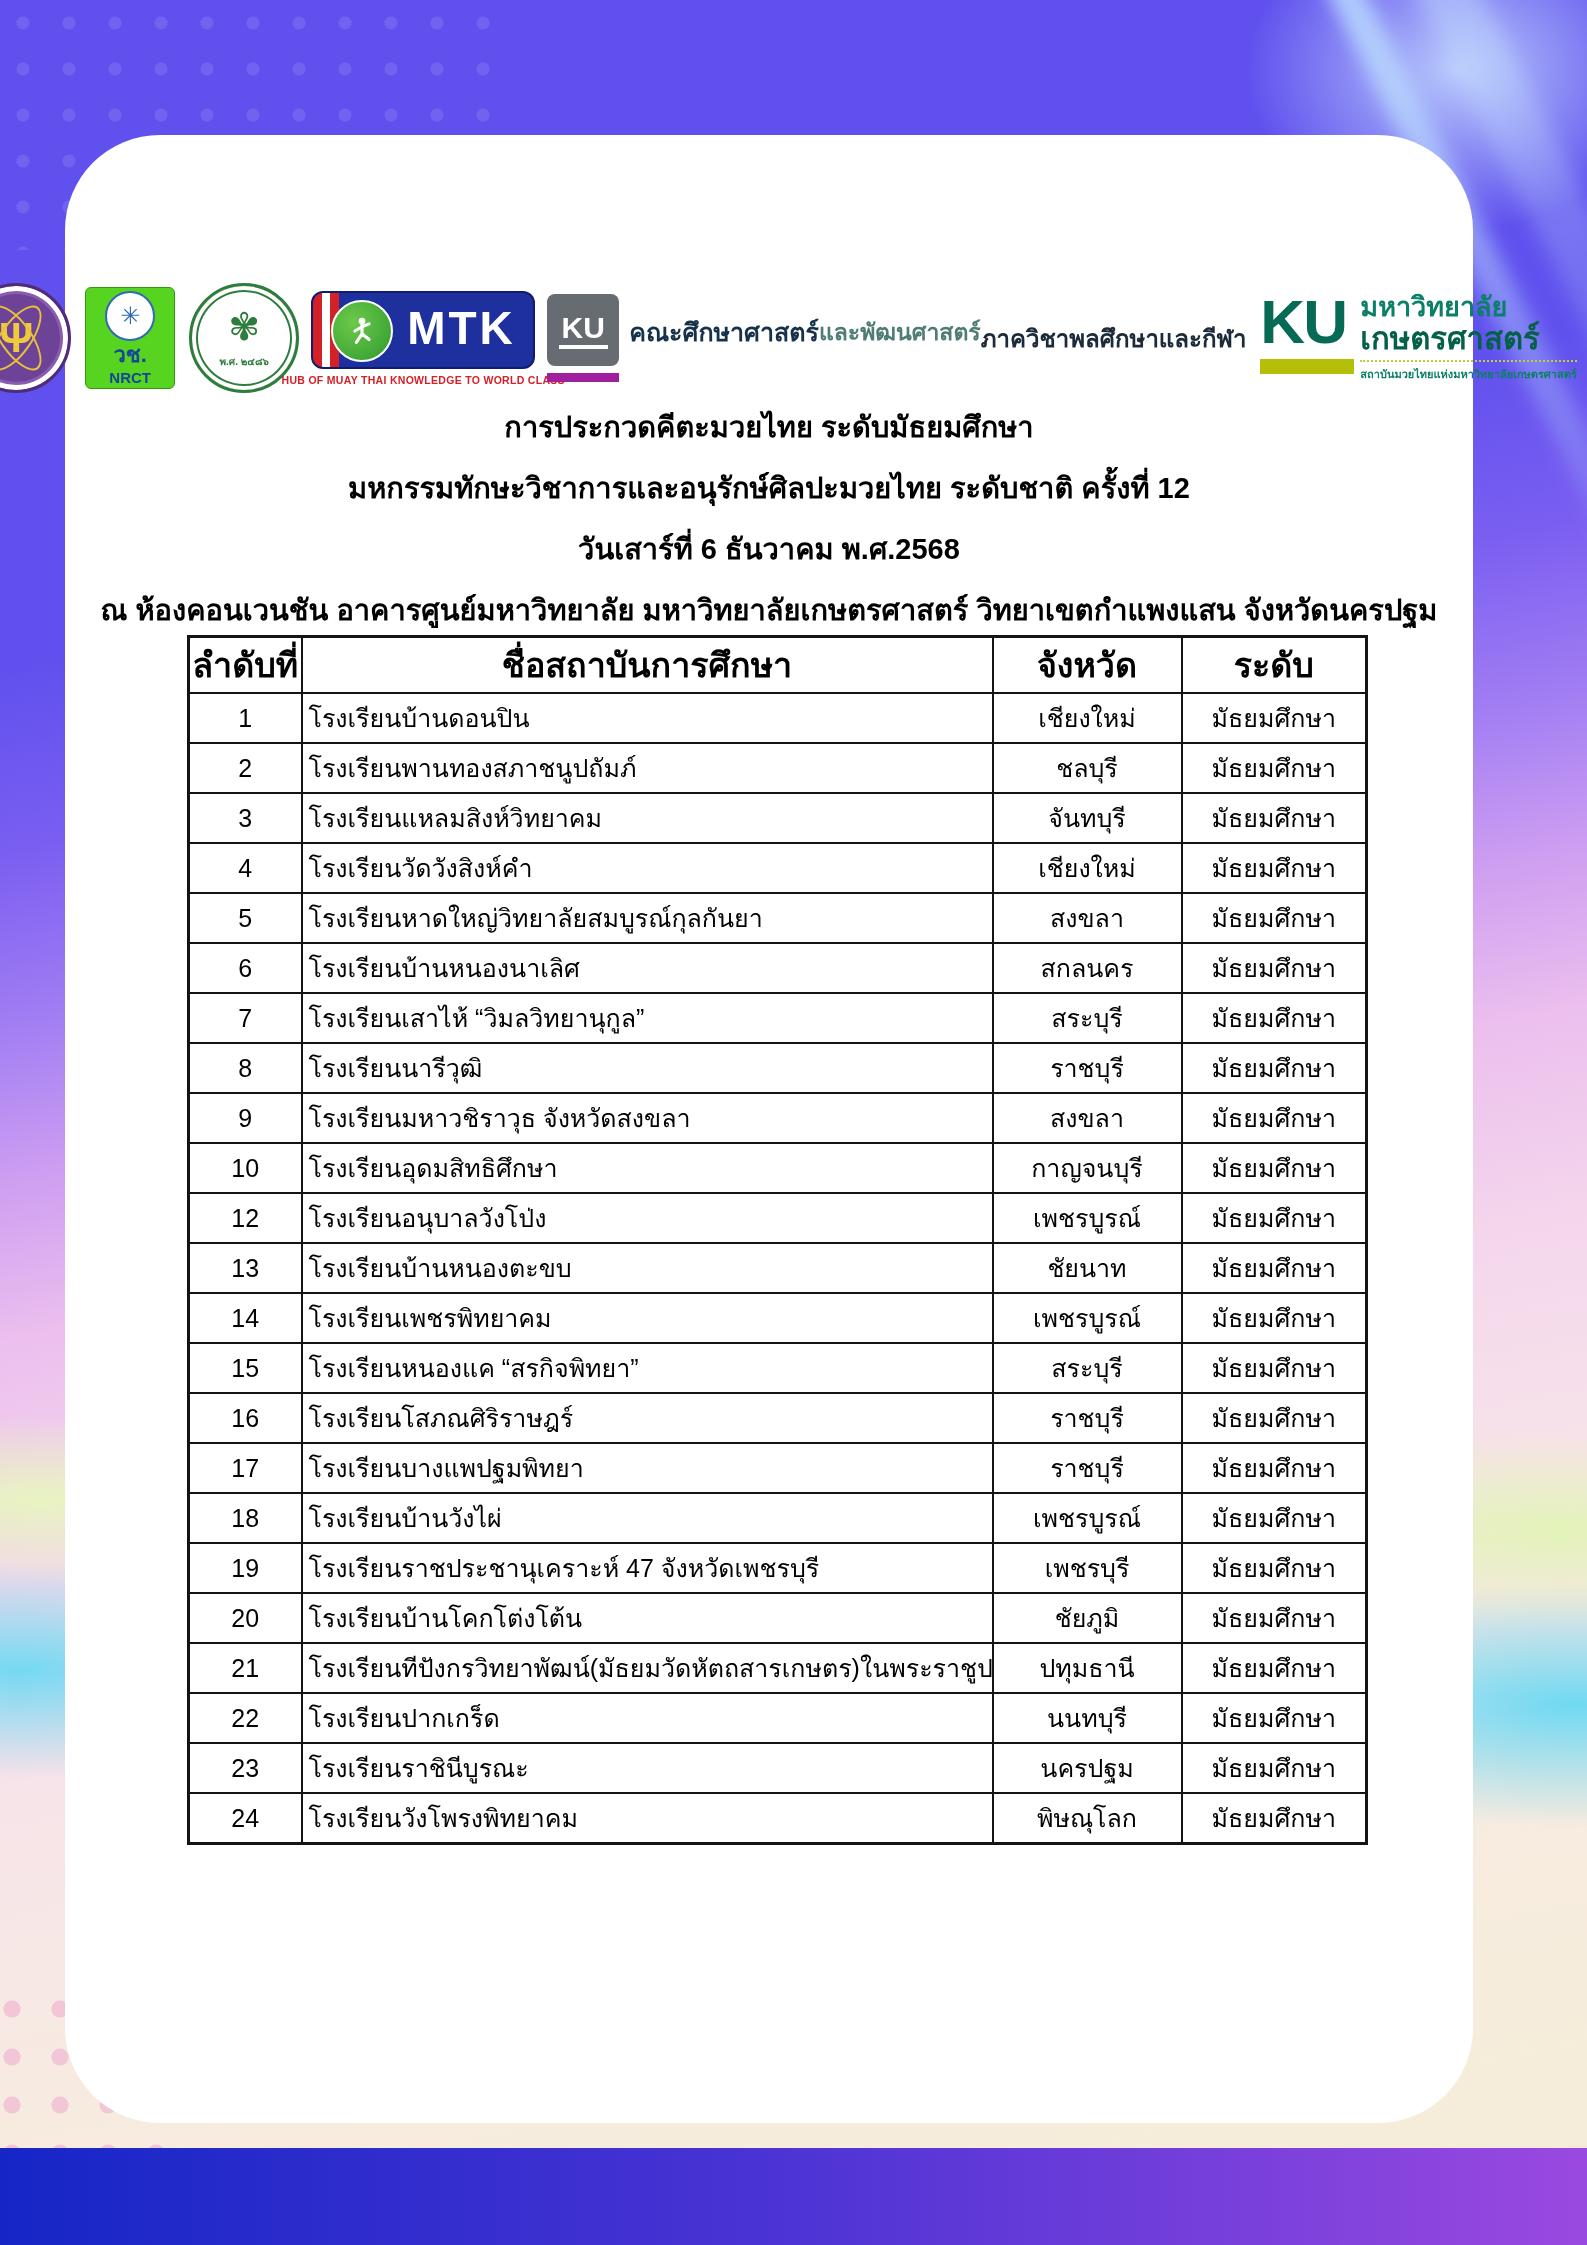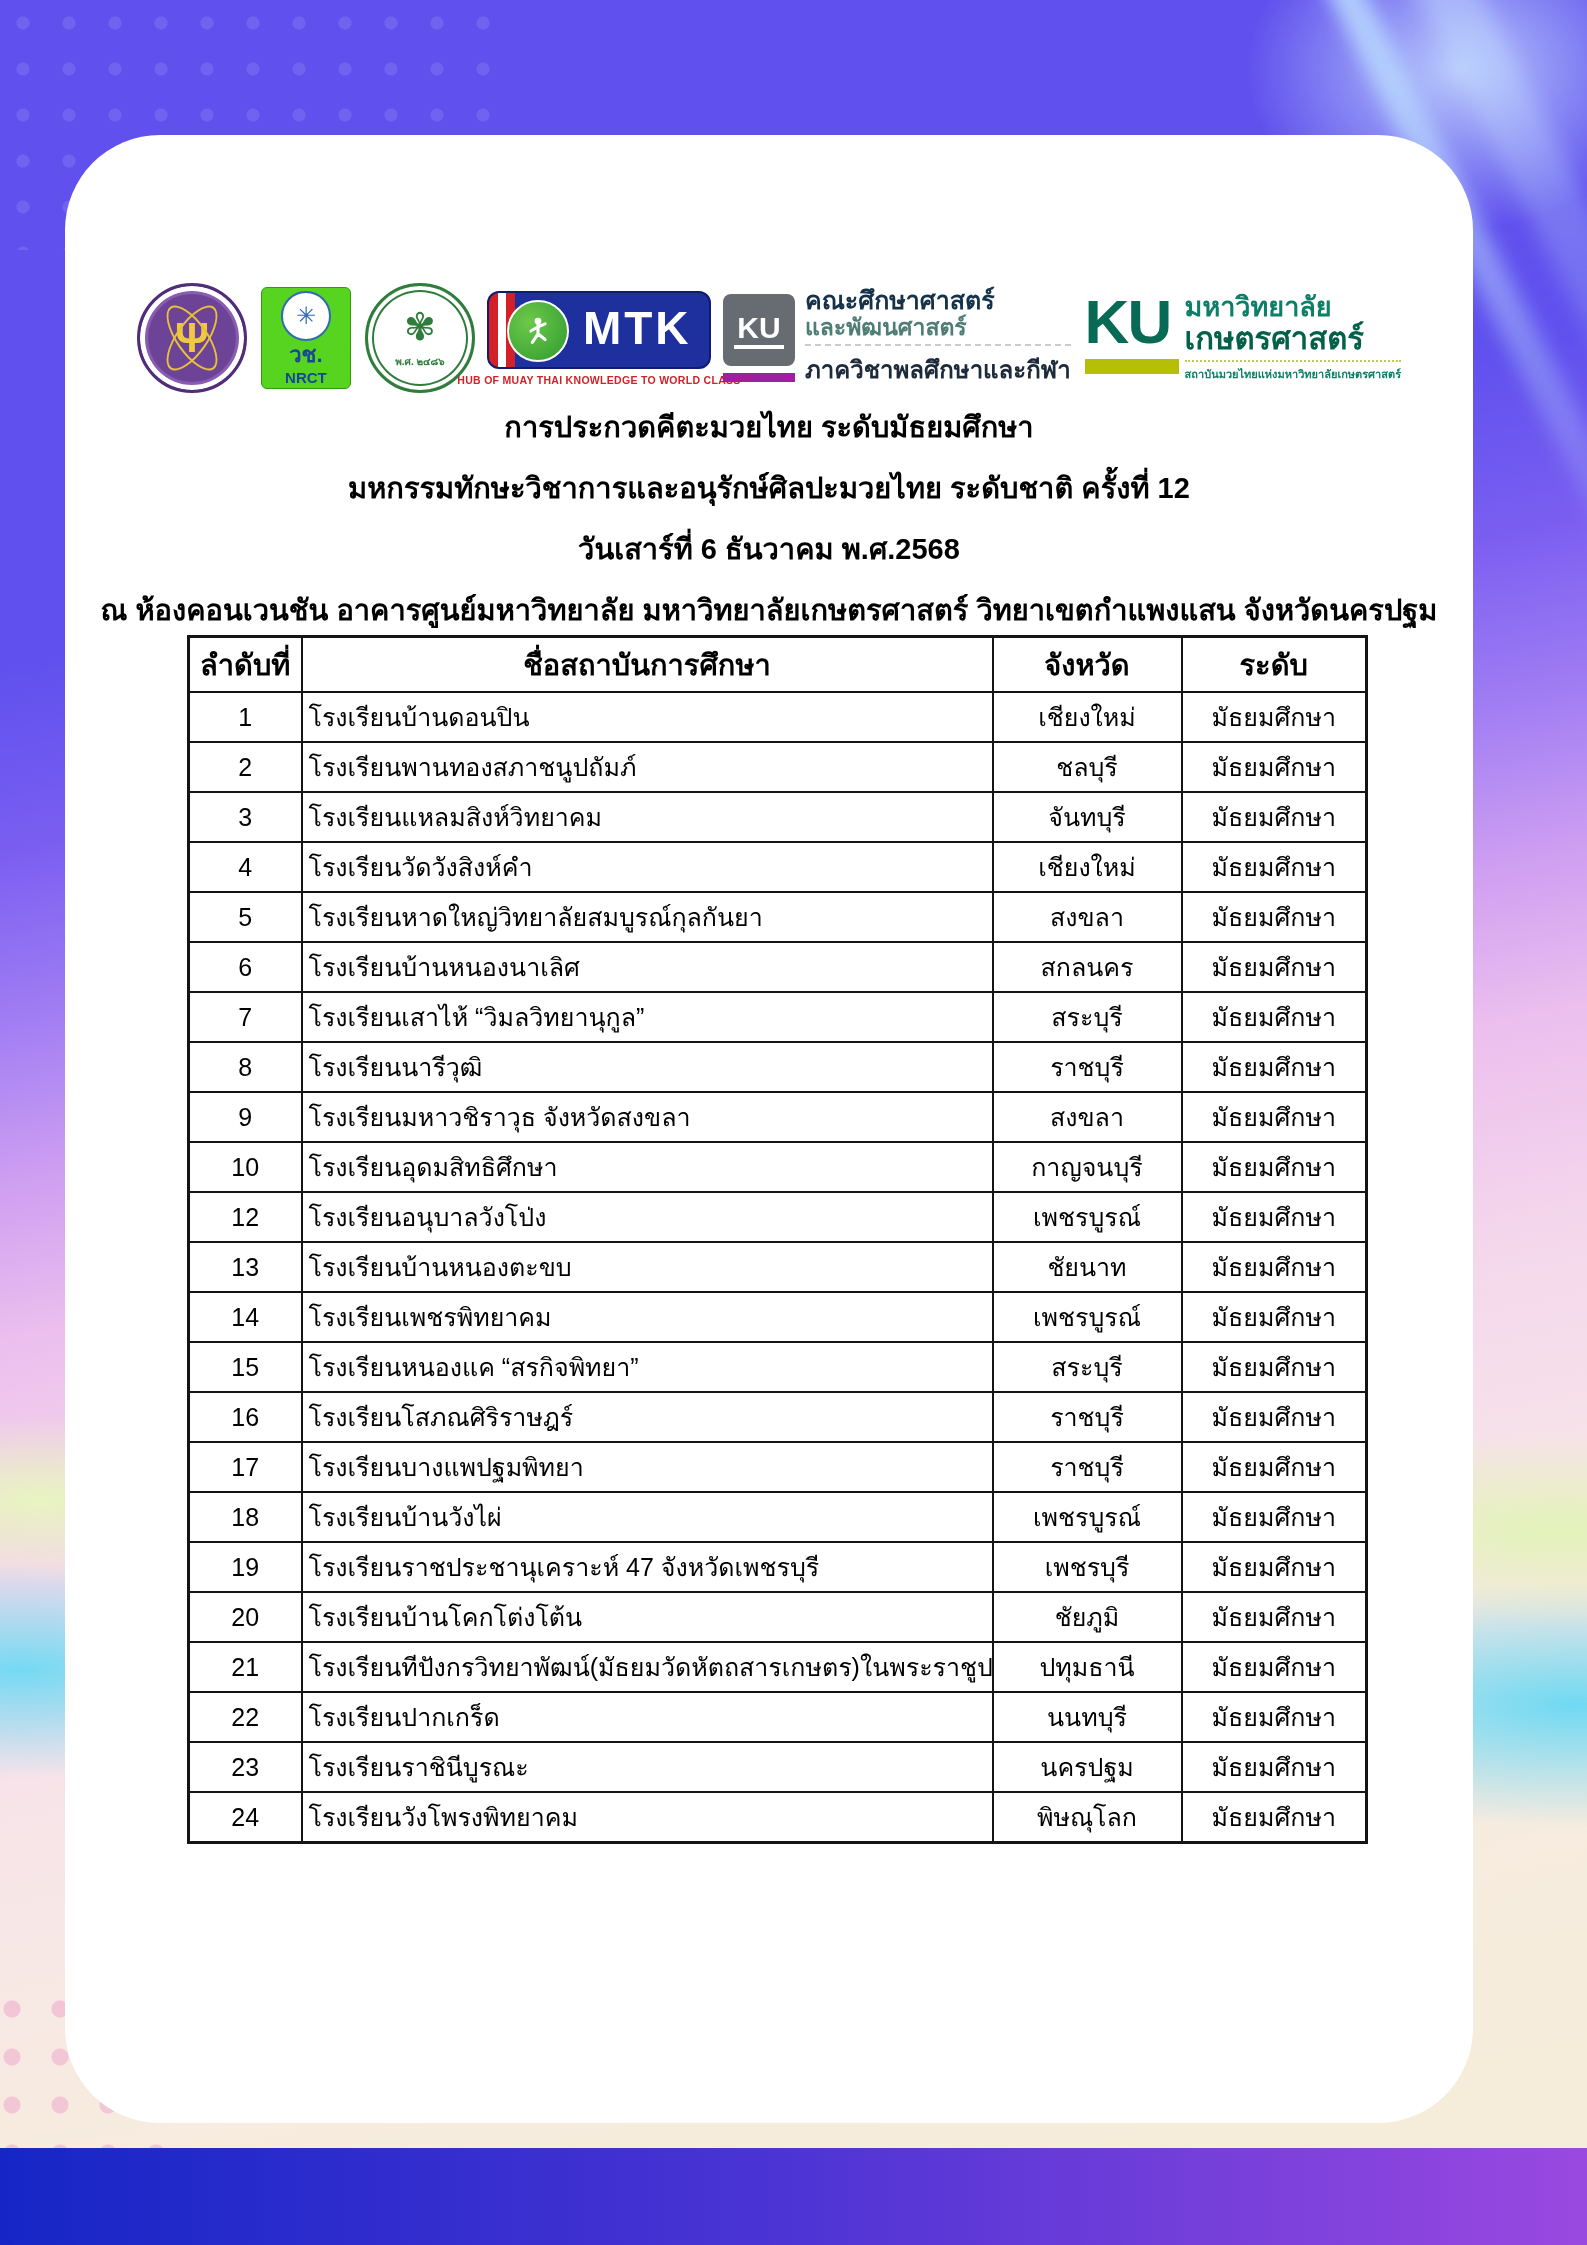--- a/index.html
+++ b/index.html
@@ -75,21 +75,21 @@
     display:flex; align-items:center; justify-content:center; }
   .mtk-text { position:absolute; left:94px; top:8px; color:#fff; font-size:46px; font-weight:700; letter-spacing:3px; }
   .mtk-tag { margin-top:5px; color:#d42027; font-size:10.5px; font-weight:700; letter-spacing:0.3px; white-space:nowrap; }
 
   .kufac { display:flex; align-items:center; gap:10px; flex:none; }
   .kufac-left { display:flex; flex-direction:column; align-items:center; }
   .kufac-box { width:72px; height:72px; background:#676c73; border-radius:8px;
     display:flex; align-items:center; justify-content:center; }
   .kufac-box span { color:#fff; font-weight:700; font-size:30px; border-bottom:4px solid #fff; line-height:1.15; padding:0 3px; }
   .kufac-bar { width:72px; height:9px; background:#a01f9e; margin-top:7px; }
-  .kufac-right { display:flex; flex-direction:column; }
+  .kufac-right { display:flex; flex-direction:row; }
   .kufac-l1 { color:#16324a; font-size:25px; font-weight:700; line-height:1.1; white-space:nowrap; }
   .kufac-l2 { color:#4e7d74; font-size:23px; font-weight:600; line-height:1.15; white-space:nowrap; }
   .kufac-div { border-top:2px dashed #c9ccd0; margin:4px 0; }
   .kufac-l3 { color:#1d2a3a; font-size:24px; font-weight:700; white-space:nowrap; }
 
   .kuuni { display:flex; align-items:flex-start; gap:6px; flex:none; }
   .kuuni-left { display:flex; flex-direction:column; }
   .kuuni-ku { color:#076a55; font-size:62px; font-weight:800; line-height:0.95; letter-spacing:-2px; }
   .kuuni-bar { width:94px; height:15px; background:#b5bf08; margin-top:7px; }
   .kuuni-right { display:flex; flex-direction:column; }
@@ -99,21 +99,21 @@
     padding-top:3px; margin-top:4px; white-space:nowrap; }
 
   
   .titles { position:absolute; top:262px; left:0; width:100%; text-align:center; }
   .title-line { font-size:29px; font-weight:700; line-height:61px; white-space:nowrap; color:#000; }
 
   
   .doc-table { position:absolute; left:122px; top:500px; width:1178px;
     border-collapse:collapse; table-layout:fixed; background:#fff; border:3px solid #141414; }
   .doc-table th, .doc-table td { border:2px solid #141414; }
-  .doc-table th { height:53px; font-size:29px; font-weight:700; text-align:center; padding:0; }
+  .doc-table th { height:53px; font-size:34px; font-weight:700; text-align:center; padding:0; }
   .doc-table td { height:48px; font-size:25px; font-weight:400; text-align:center; padding:0; }
   td.c-name { text-align:left; padding-left:6px; white-space:nowrap; overflow:hidden; }
 </style>
 </head>
 <body>
 
 <div class="bg"></div>
 <div class="corner-glow"></div>
 <div class="streak s1"></div>
 <div class="streak s2"></div>

